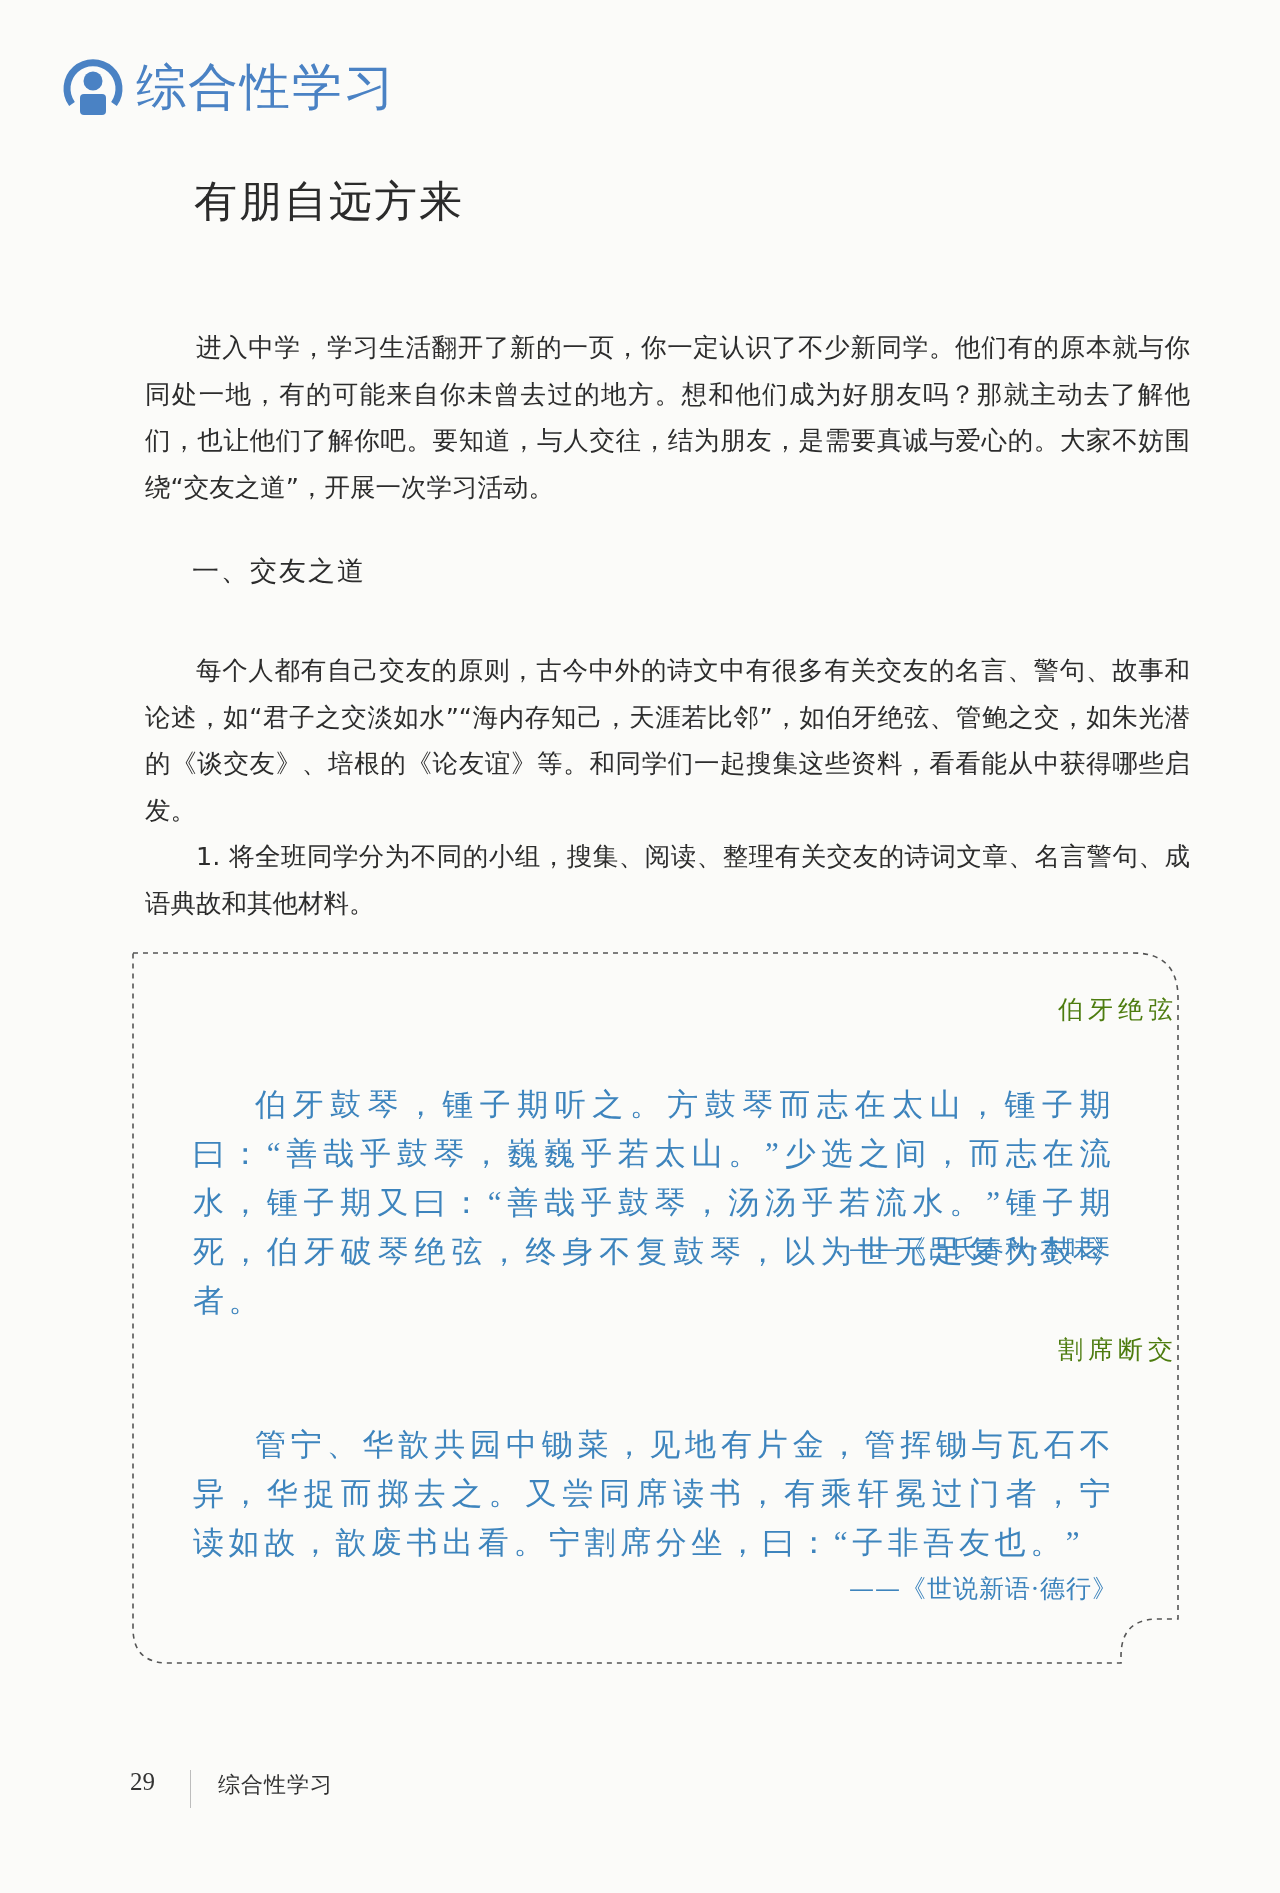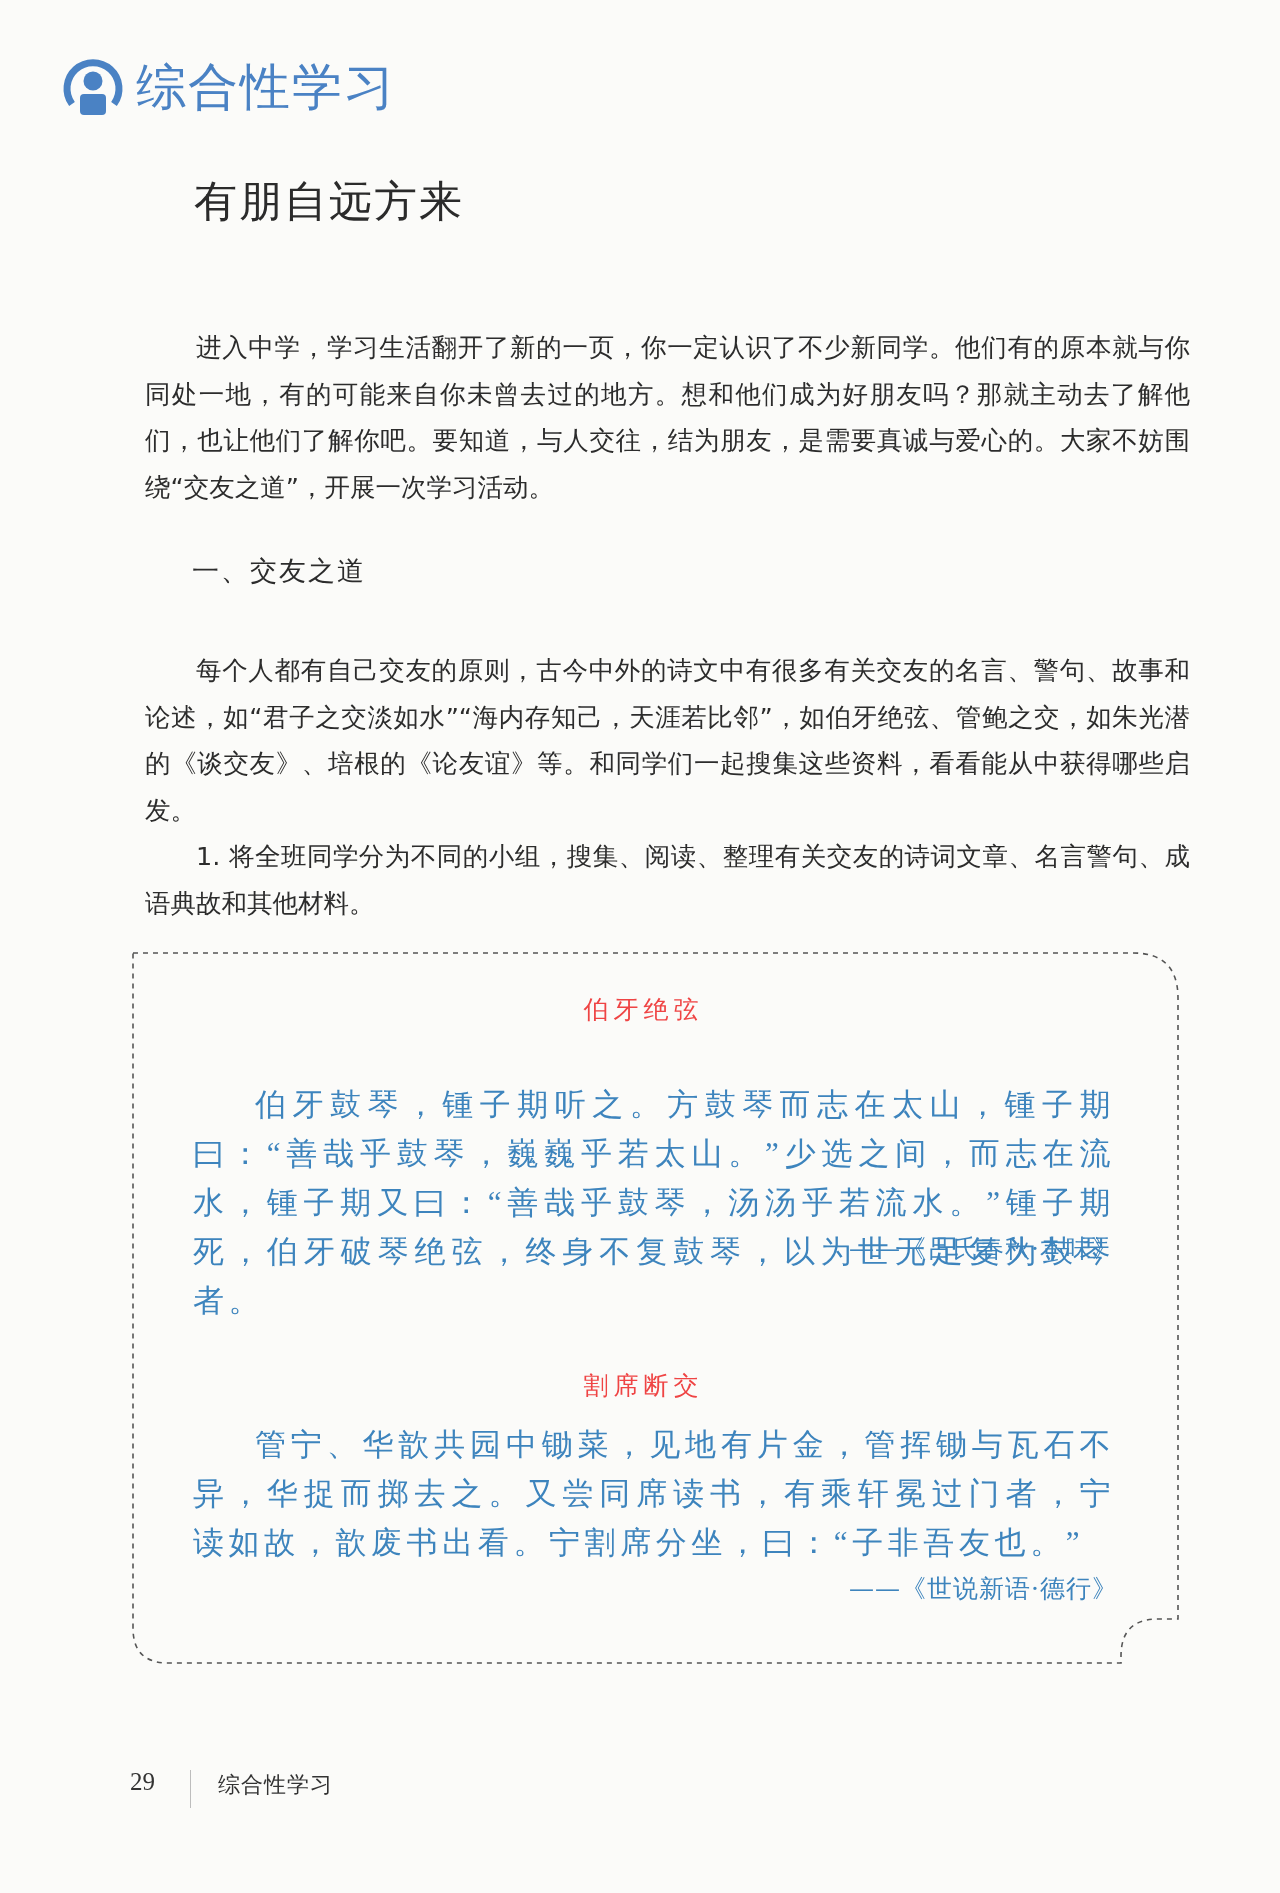--- a/index.html
+++ b/index.html
@@ -35,22 +35,22 @@
   .subhead {
     left: 192px; top: 553px;
     font-size: 27px; color: #2c2c2c; letter-spacing: 2px;
     font-family: "DejaVu Serif", "Liberation Serif", serif;
   }
 
   
   .box-svg { left: 0; top: 0; width: 1280px; height: 1893px; pointer-events: none; }
 
   .box-title {
-    left: 121px; width: 1045px; text-align: center;
-    font-size: 25px; color: #ef4444; letter-spacing: 5px;
+    left: 133px; width: 1045px; text-align: right;
+    font-size: 25px; color: #4d7c0f; letter-spacing: 5px;
     font-family: "DejaVu Serif", "Liberation Serif", serif;
   }
   .box-para {
     left: 193px; width: 922px; margin: 0;
     font-size: 31px; line-height: 49px; color: #3d84bd;
     text-align: justify; text-indent: 2em; letter-spacing: 4.6px;
     font-family: Liberation Serif, serif;
   }
   .box-source {
     right: 162px; text-align: right;
@@ -92,19 +92,19 @@
 <p class="abs para" style="top:821px;">1. 将全班同学分为不同的小组，搜集、阅读、整理有关交友的诗词文章、名言警句、成语典故和其他材料。</p>
 
 <svg class="abs box-svg" viewBox="0 0 1280 1893">
   <path d="M133 953 L1133 953 Q1178 953 1178 998 L1178 1619 L1158 1619 Q1121 1619 1121 1656 L1121 1663 L168 1663 Q133 1663 133 1628 Z" fill="none" stroke="#555555" stroke-width="1.6" stroke-dasharray="5 5"></path>
 </svg>
 
 <div class="abs box-title" style="top:993px;">伯牙绝弦</div>
 <p class="abs box-para" style="top:1080px;">伯牙鼓琴，锺子期听之。方鼓琴而志在太山，锺子期曰：“善哉乎鼓琴，巍巍乎若太山。”少选之间，而志在流水，锺子期又曰：“善哉乎鼓琴，汤汤乎若流水。”锺子期死，伯牙破琴绝弦，终身不复鼓琴，以为世无足复为鼓琴者。</p>
 <div class="abs box-source" style="top:1232px;">——《吕氏春秋·本味》</div>
 
-<div class="abs box-title" style="top:1333px;margin-top:36px;">割席断交</div>
+<div class="abs box-title" style="top:1333px;">割席断交</div>
 <p class="abs box-para" style="top:1420px;">管宁、华歆共园中锄菜，见地有片金，管挥锄与瓦石不异，华捉而掷去之。又尝同席读书，有乘轩冕过门者，宁读如故，歆废书出看。宁割席分坐，曰：“子非吾友也。”</p>
 <div class="abs box-source" style="top:1572px;">——《世说新语·德行》</div>
 
 <div class="abs page-number">29</div>
 <div class="abs footer-divider"></div>
 <div class="abs footer-label">综合性学习</div>
 
 </body></html>

